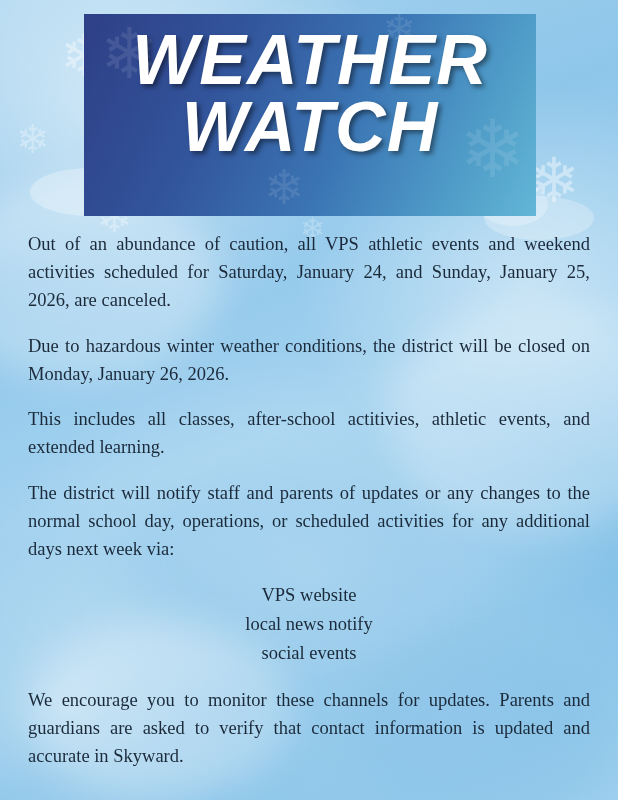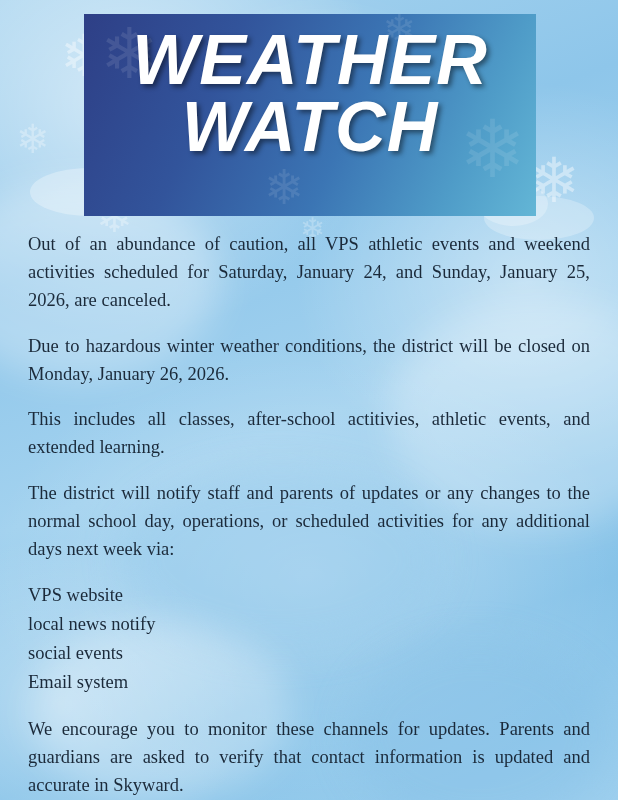--- a/index.html
+++ b/index.html
@@ -117,21 +117,21 @@
     text-align: justify;
     text-justify: inter-word;
   }
   .para.tight { margin-bottom: 16px; }
   .para.last { text-align: justify; }
 
   .channel-list {
     margin: 4px 0 18px 0;
     padding: 0;
     list-style: none;
-    text-align: left;
+    text-align: center;
   }
   .channel-list li {
     margin: 0;
     line-height: 1.56;
   }
 </style>
 </head>
 <body>
 
 <div class="poster">
@@ -168,18 +168,17 @@
 
   <div class="body-copy">
     <p class="para">Out of an abundance of caution, all VPS athletic events and weekend activities scheduled for Saturday, January 24, and Sunday, January 25, 2026, are canceled.</p>
     <p class="para tight">Due to hazardous winter weather conditions, the district will be closed on Monday, January 26, 2026.</p>
     <p class="para">This includes all classes, after-school actitivies, athletic events, and extended learning.</p>
     <p class="para">The district will notify staff and parents of updates or any changes to the normal school day, operations, or scheduled activities for any additional days next week via:</p>
     <ul class="channel-list">
       <li>VPS website</li>
       <li>local news notify</li>
       <li>social events</li>
-      <li>Email system</li>
     </ul>
     <p class="para last">We encourage you to monitor these channels for updates. Parents and guardians are asked to verify that contact information is updated and accurate in Skyward.</p>
   </div>
 
 </div>
 
 </body></html>

